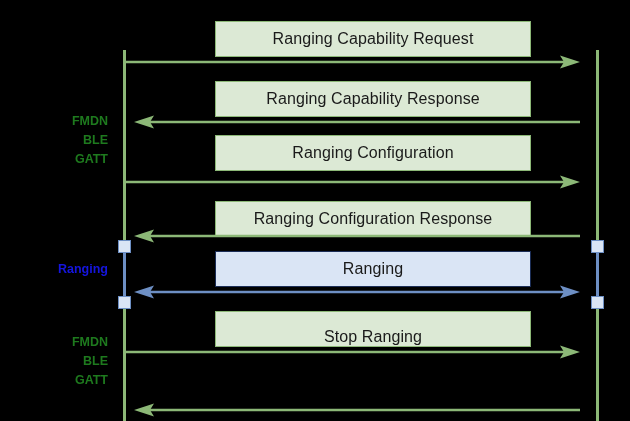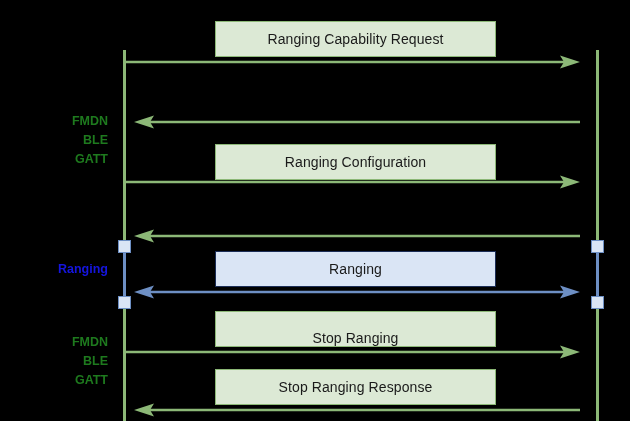--- a/index.html
+++ b/index.html
@@ -35,27 +35,27 @@
     height: 13px;
     background: #dae5f5;
     border: 1px solid #6d8fc4;
     box-sizing: border-box;
   }
 
   
   .msg-box {
     position: absolute;
     left: 215px;
-    width: 281px;
+    width: 316px;
     height: 36px;
     box-sizing: border-box;
     display: flex;
     align-items: center;
     justify-content: center;
-    font-size: 14px;
+    font-size: 16px;
     color: #1a1a1a;
     letter-spacing: 0.1px;
   }
   .msg-box.green {
     background: #dce9d5;
     border: 1px solid #8cb877;
   }
   .msg-box.blue {
     background: #dae5f5;
     border: 1px solid #1b2d56;
@@ -110,31 +110,34 @@
 
   <div class="side-label green" style="top:333px;">
     <span>FMDN</span>
     <span>BLE</span>
     <span>GATT</span>
   </div>
 
   <div class="msg-box green" style="top:21px;">
     <span>Ranging Capability Request</span>
   </div>
-  <div class="msg-box green" style="top:144px;">
+  <div class="msg-box green" style="top:81px;">
+    <span>Ranging Capability Response</span>
+  </div>
+  <div class="msg-box green" style="top:135px;">
     <span>Ranging Configuration</span>
+  </div>
+  <div class="msg-box green" style="top:201px;">
+    <span>Ranging Configuration Response</span>
   </div>
   <div class="msg-box blue" style="top:251px;">
     <span>Ranging</span>
   </div>
   <div class="msg-box green" style="top:311px;align-items:flex-end;">
     <span>Stop Ranging</span>
-  </div>
-  <div class="msg-box green" style="top:369px;">
-    <span>Stop Ranging Response</span>
   </div>
 
   <div class="arrow" style="left:126px; top:55px; width:454px;">
     <svg width="454" height="14" viewBox="0 0 454 14">
       <line x1="0" y1="7" x2="442" y2="7" stroke="#8cb877" stroke-width="2.6"></line>
       <polygon points="454,7 434,0.5 438,7 434,13.5" fill="#8cb877"></polygon>
     </svg>
   </div>
 
   <div class="arrow" style="left:134px; top:115px; width:446px;">

